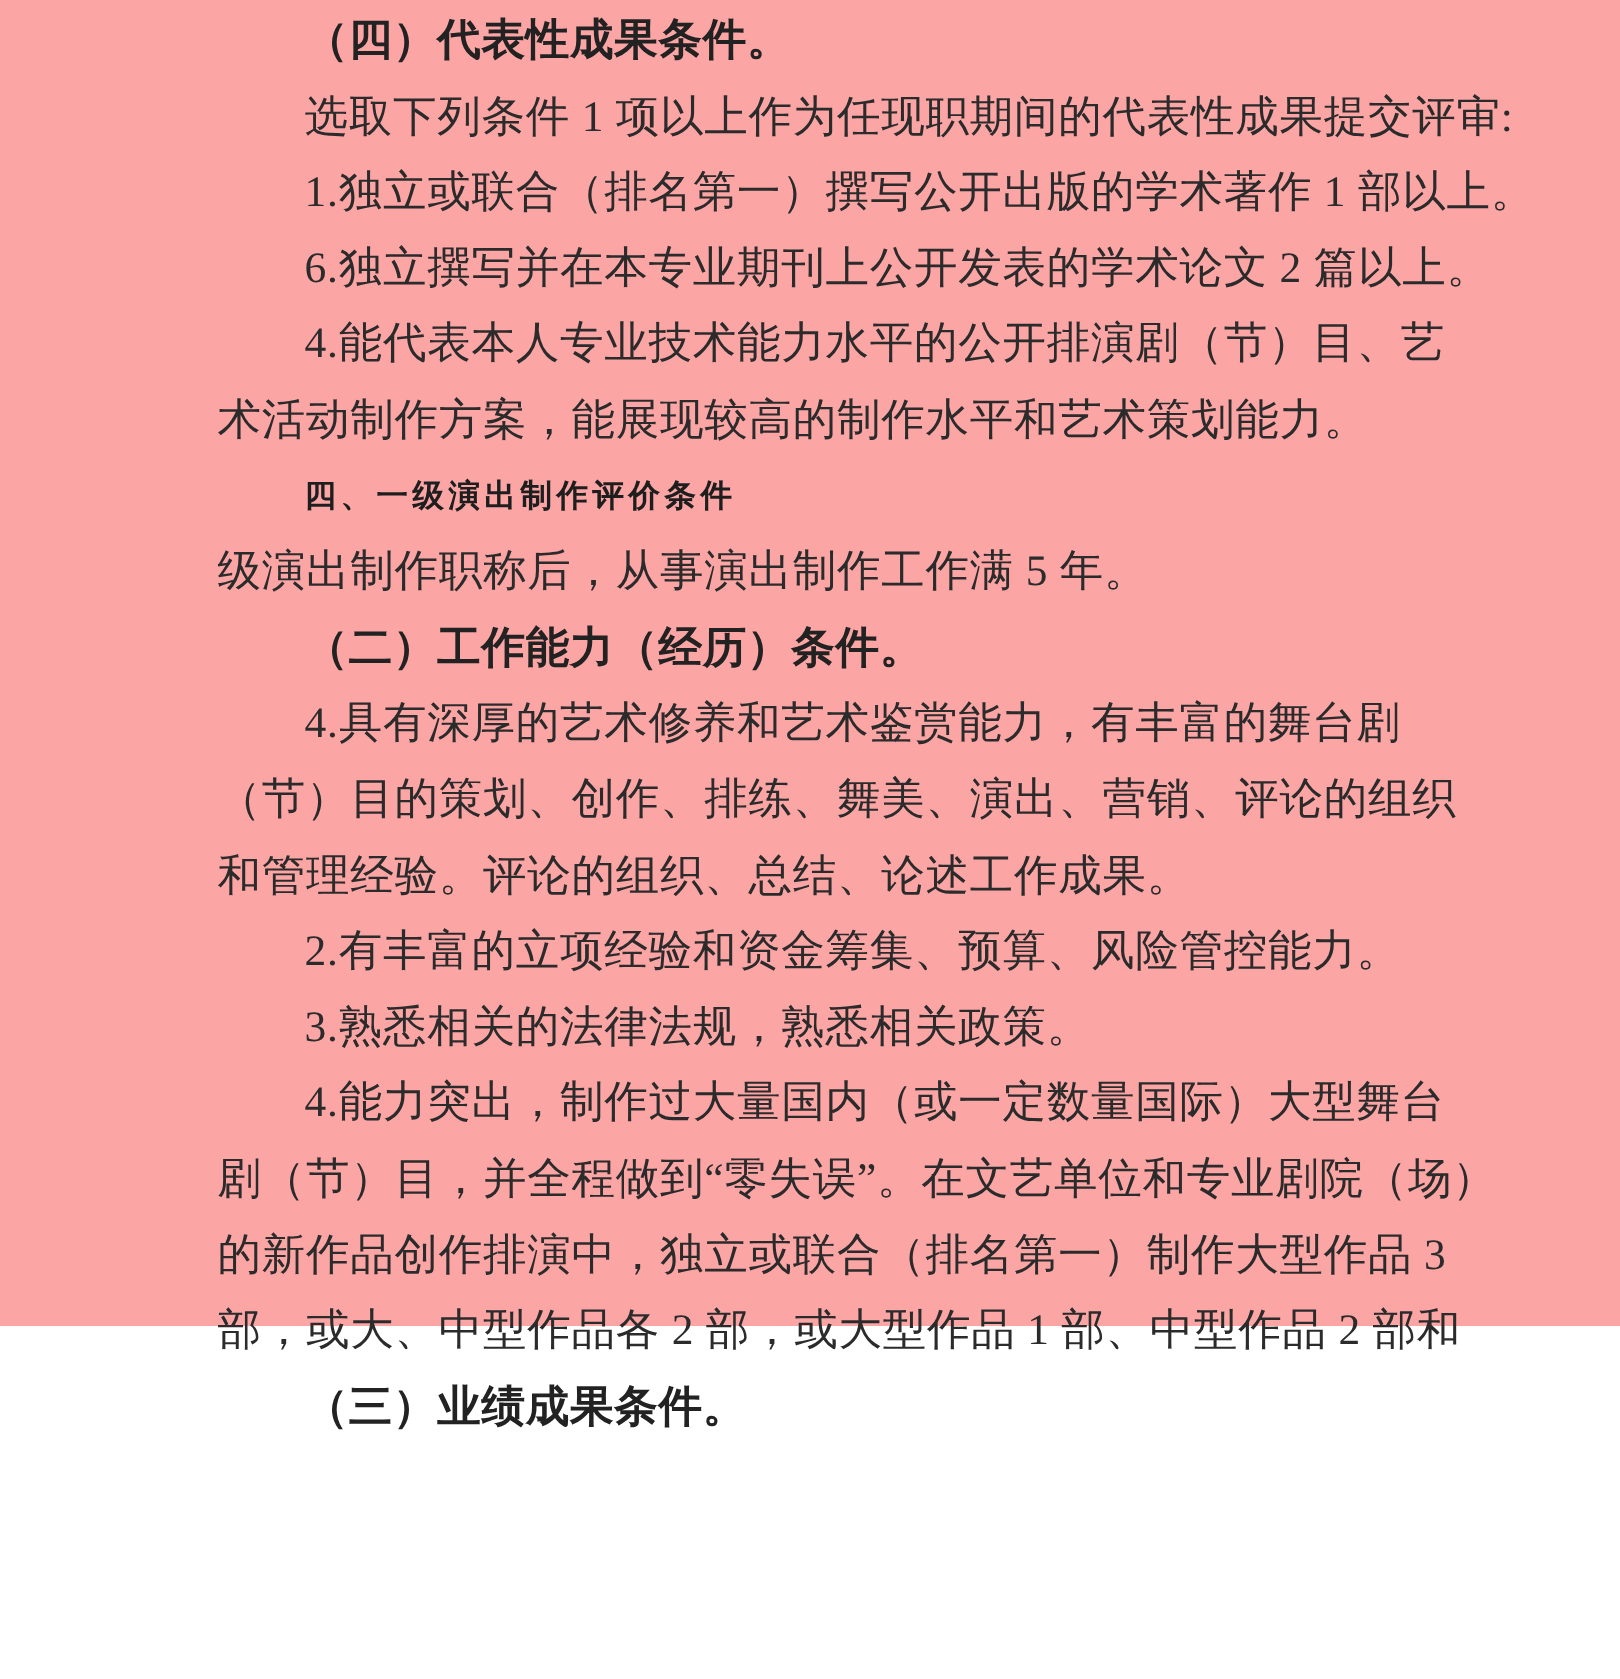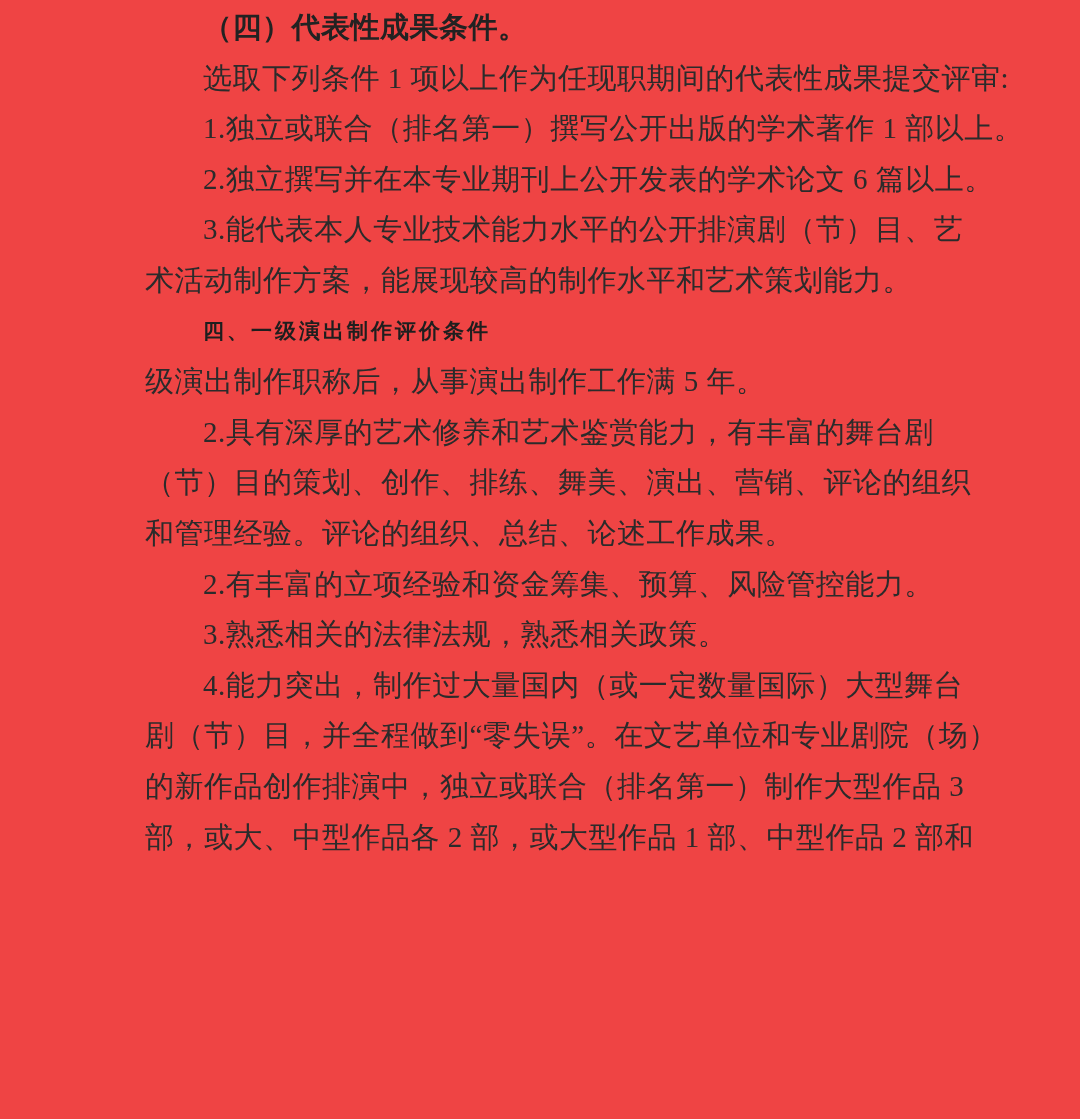--- a/index.html
+++ b/index.html
@@ -9,22 +9,22 @@
   body {
     width: 1080px;
     height: 1119px;
     background: #ffffff;
     overflow: hidden;
     font-family: "Liberation Serif", "DejaVu Serif", serif;
   }
   .page {
     position: relative;
     width: 1080px;
-    height: 1119px;
-    background: #ef4444;
+    height: 884px;
+    background: #fca5a5;
   }
   .doc {
     position: absolute;
     left: 145px;
     top: 2px;
     width: 822px;
   }
   .line {
     height: 50.6px;
     line-height: 50.6px;
@@ -50,28 +50,30 @@
   }
 </style>
 </head>
 <body>
 
 <div class="page">
   <div class="doc">
       <div class="line subheading indent">（四）代表性成果条件。</div>
       <div class="line body indent">选取下列条件 1 项以上作为任现职期间的代表性成果提交评审:</div>
       <div class="line body indent">1.独立或联合（排名第一）撰写公开出版的学术著作 1 部以上。</div>
-      <div class="line body indent">2.独立撰写并在本专业期刊上公开发表的学术论文 6 篇以上。</div>
-      <div class="line body indent">3.能代表本人专业技术能力水平的公开排演剧（节）目、艺</div>
+      <div class="line body indent">6.独立撰写并在本专业期刊上公开发表的学术论文 2 篇以上。</div>
+      <div class="line body indent">4.能代表本人专业技术能力水平的公开排演剧（节）目、艺</div>
       <div class="line body">术活动制作方案，能展现较高的制作水平和艺术策划能力。</div>
       <div class="line heading indent">四、一级演出制作评价条件</div>
       <div class="line body">级演出制作职称后，从事演出制作工作满 5 年。</div>
-      <div class="line body indent">2.具有深厚的艺术修养和艺术鉴赏能力，有丰富的舞台剧</div>
+      <div class="line subheading indent">（二）工作能力（经历）条件。</div>
+      <div class="line body indent">4.具有深厚的艺术修养和艺术鉴赏能力，有丰富的舞台剧</div>
       <div class="line body">（节）目的策划、创作、排练、舞美、演出、营销、评论的组织</div>
       <div class="line body">和管理经验。评论的组织、总结、论述工作成果。</div>
       <div class="line body indent">2.有丰富的立项经验和资金筹集、预算、风险管控能力。</div>
       <div class="line body indent">3.熟悉相关的法律法规，熟悉相关政策。</div>
       <div class="line body indent">4.能力突出，制作过大量国内（或一定数量国际）大型舞台</div>
       <div class="line body">剧（节）目，并全程做到“零失误”。在文艺单位和专业剧院（场）</div>
       <div class="line body">的新作品创作排演中，独立或联合（排名第一）制作大型作品 3</div>
       <div class="line body">部，或大、中型作品各 2 部，或大型作品 1 部、中型作品 2 部和</div>
+      <div class="line subheading indent">（三）业绩成果条件。</div>
     </div>
 </div>
 
 </body></html>

